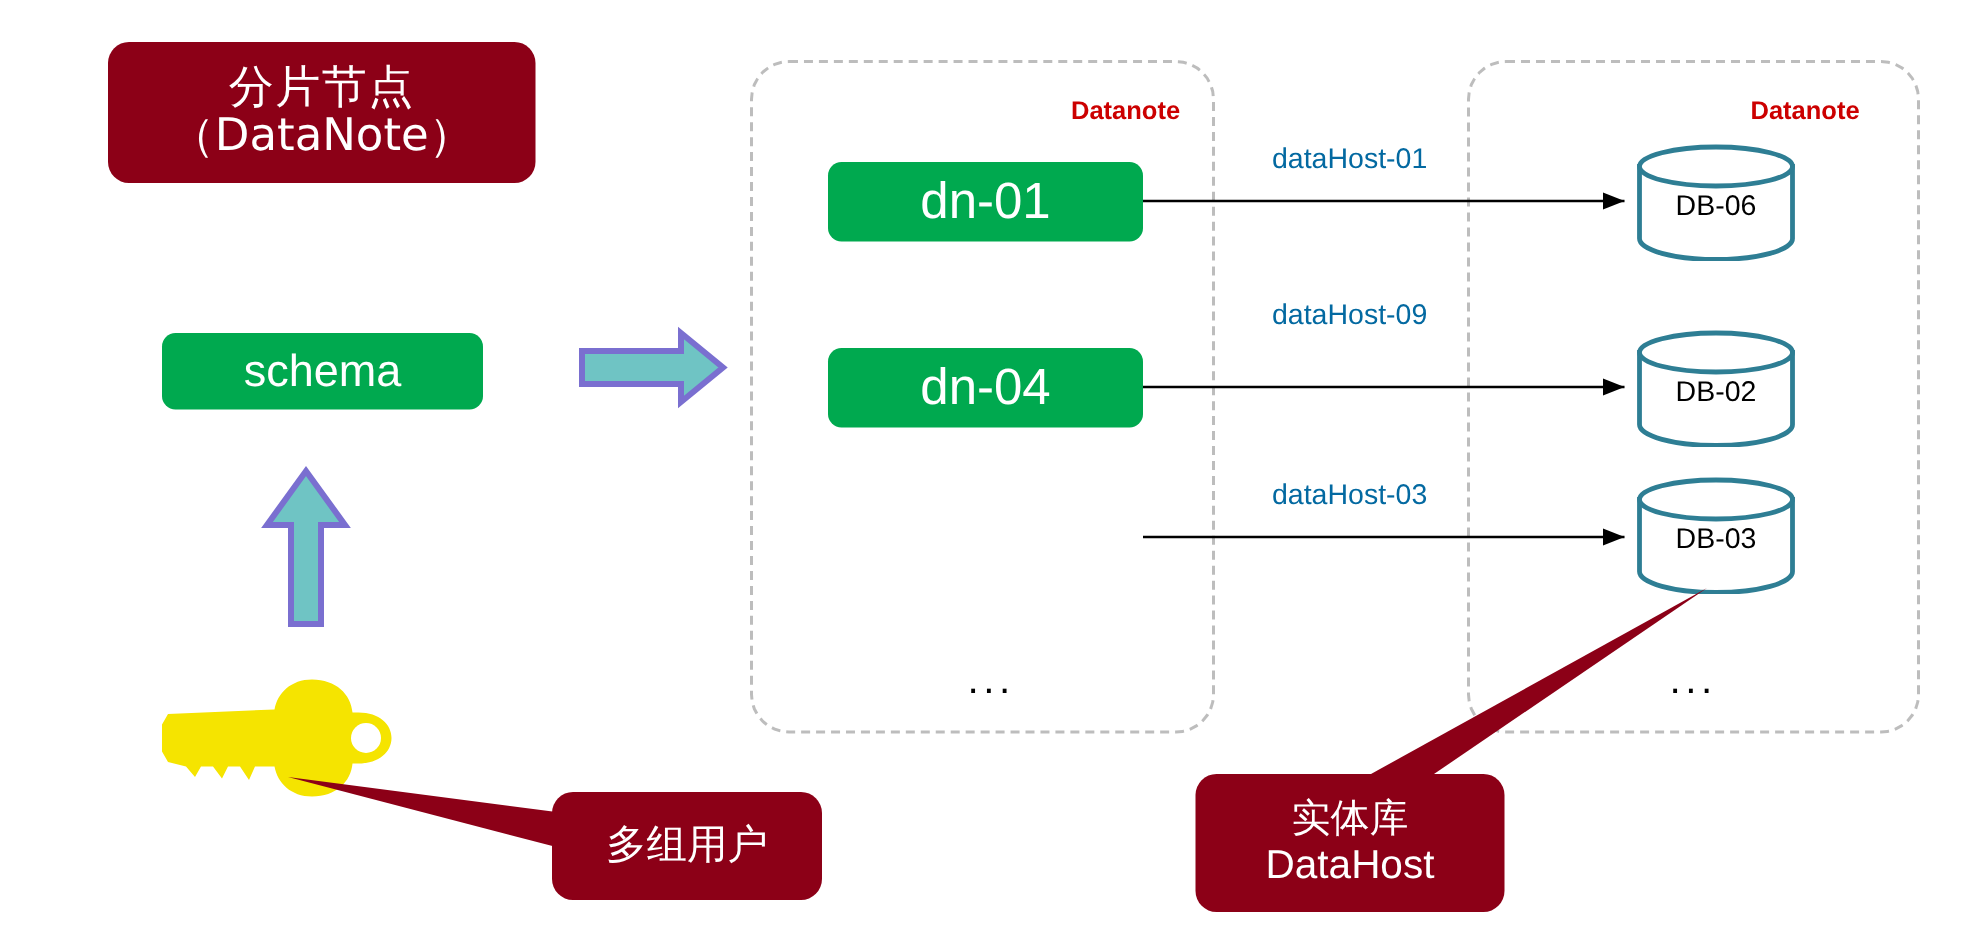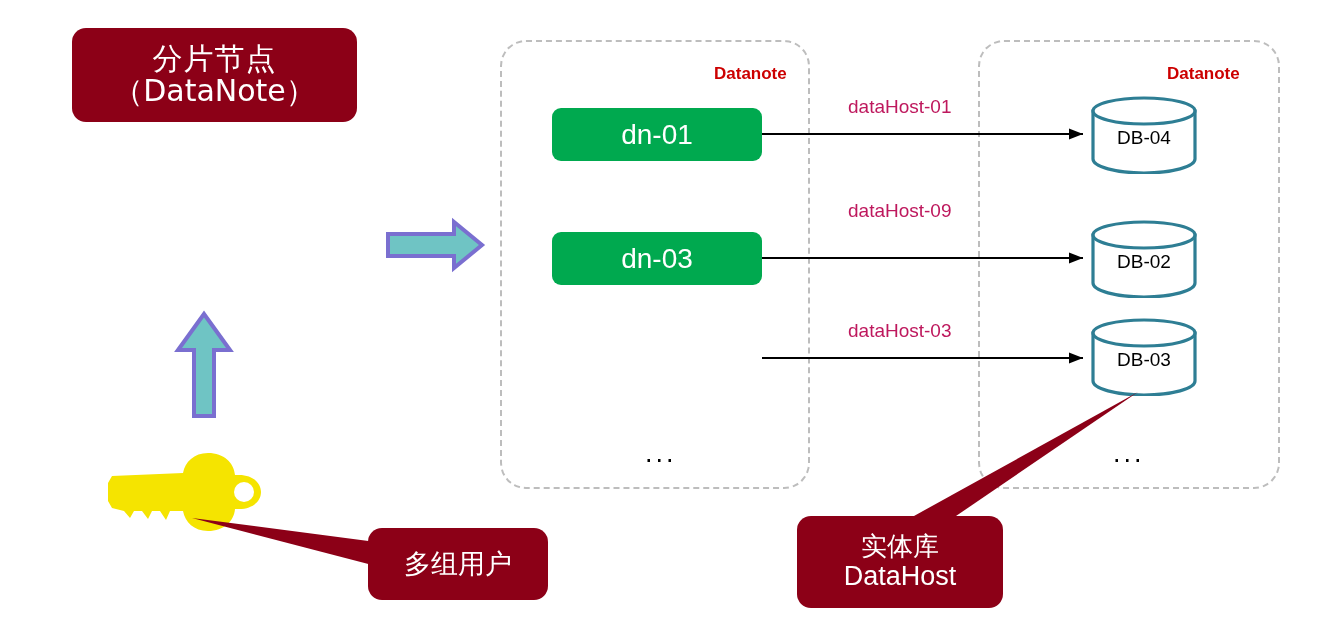--- a/index.html
+++ b/index.html
@@ -46,21 +46,21 @@
   }
 
   
   .green-box {
     background: #00A94F;
     border-radius: 9px;
     color: #ffffff;
     display: flex;
     align-items: center;
     justify-content: center;
-    font-size: 28px;
+    font-size: 34px;
     font-family: "Liberation Sans", sans-serif;
   }
   .schema-box {
     left: 108px;
     top: 222px;
     width: 214px;
     height: 51px;
     font-size: 30px;
   }
   .dn-box {
@@ -96,21 +96,21 @@
     color: #000000;
     letter-spacing: 3px;
     font-family: "Liberation Sans", sans-serif;
   }
   .ellipsis-left  { left: 645px; top: 438px; }
   .ellipsis-right { left: 1113px; top: 438px; }
 
   
   .link-label {
     font-size: 19px;
-    color: #be185d;
+    color: #0369a1;
     font-family: "Liberation Sans", sans-serif;
     white-space: nowrap;
   }
 
   
   .cyl {
     width: 108px;
     height: 78px;
     left: 1090px;
   }
@@ -170,40 +170,41 @@
 </head>
 <body>
 
 <div id="canvas">
 
   <div class="abs title-badge">
     <span class="line1">分片节点</span>
     <span class="line2">（DataNote）</span>
   </div>
 
+  <div class="abs green-box schema-box">schema</div>
 
   <svg class="abs" style="left:172px; top:306px;" width="64" height="116">
     <polygon points="22,110 22,44 6,44 32,8 58,44 42,44 42,110" fill="#6FC4C4" stroke="#7A6FD0" stroke-width="4" stroke-linejoin="miter"></polygon>
   </svg>
 
   <svg class="abs" style="left:382px; top:216px;" width="106" height="58">
     <polygon points="6,18 72,18 72,6 100,29 72,52 72,40 6,40" fill="#6FC4C4" stroke="#7A6FD0" stroke-width="4" stroke-linejoin="miter"></polygon>
   </svg>
 
   <div class="abs dashed-box box-datanote"></div>
   <div class="abs dashed-box box-database"></div>
 
   <div class="abs group-label label-datanote">Datanote</div>
   <div class="abs group-label label-database">Datanote</div>
 
   <div class="abs ellipsis ellipsis-left">...</div>
   <div class="abs ellipsis ellipsis-right">...</div>
 
   <div class="abs green-box dn-box dn-1">dn-01</div>
-  <div class="abs green-box dn-box dn-2">dn-03</div>
+  <div class="abs green-box dn-box dn-2">dn-04</div>
 
   <svg class="abs" style="left:755px; top:80px;" width="345" height="300">
     <defs>
       <marker id="ah" markerWidth="9" markerHeight="9" refX="8" refY="3.2" orient="auto">
         <path d="M0,0 L8,3.2 L0,6.4 z" fill="#000000"></path>
       </marker>
     </defs>
 
     <line x1="7" y1="54" x2="328" y2="54" stroke="#000000" stroke-width="1.8" marker-end="url(#ah)"></line>
 
@@ -214,21 +215,21 @@
 
   <div class="abs link-label" style="left:848px; top:96px;">dataHost-01</div>
   <div class="abs link-label" style="left:848px; top:200px;">dataHost-09</div>
   <div class="abs link-label" style="left:848px; top:320px;">dataHost-03</div>
 
   <div class="abs cyl cyl-1">
     <svg width="108" height="78" style="position:absolute;left:0;top:0;">
       <path d="M3,15 L3,63 A51,14 0 0 0 105,63 L105,15 z" fill="#ffffff" stroke="#2E7E94" stroke-width="3.2"></path>
       <ellipse cx="54" cy="15" rx="51" ry="13" fill="#ffffff" stroke="#2E7E94" stroke-width="3.2"></ellipse>
     </svg>
-    <span class="cyl-label">DB-04</span>
+    <span class="cyl-label">DB-06</span>
   </div>
 
   <div class="abs cyl cyl-2">
     <svg width="108" height="78" style="position:absolute;left:0;top:0;">
       <path d="M3,15 L3,63 A51,14 0 0 0 105,63 L105,15 z" fill="#ffffff" stroke="#2E7E94" stroke-width="3.2"></path>
       <ellipse cx="54" cy="15" rx="51" ry="13" fill="#ffffff" stroke="#2E7E94" stroke-width="3.2"></ellipse>
     </svg>
     <span class="cyl-label">DB-02</span>
   </div>
 

